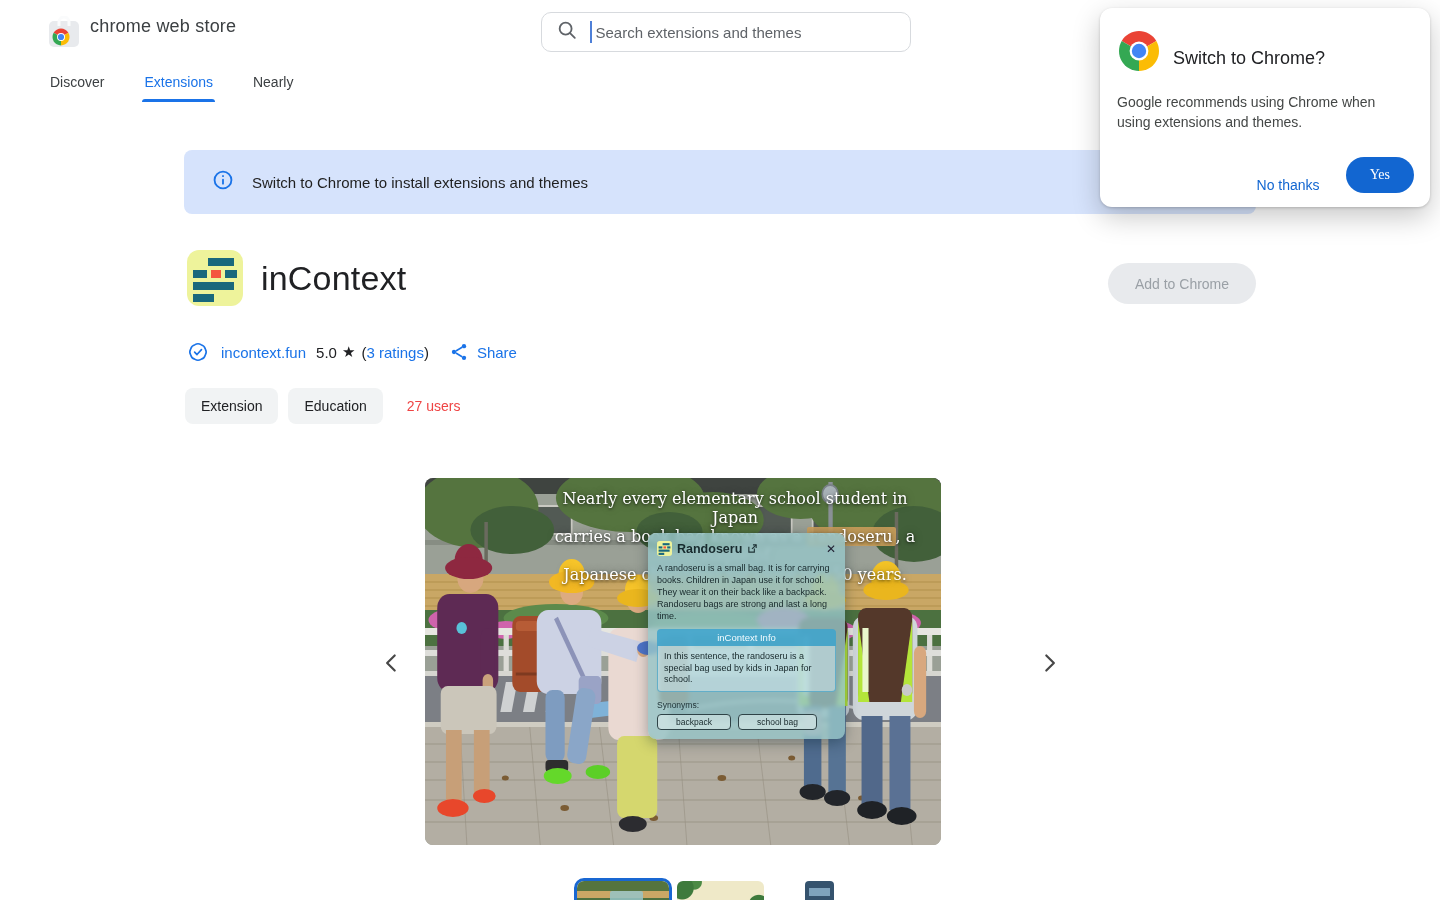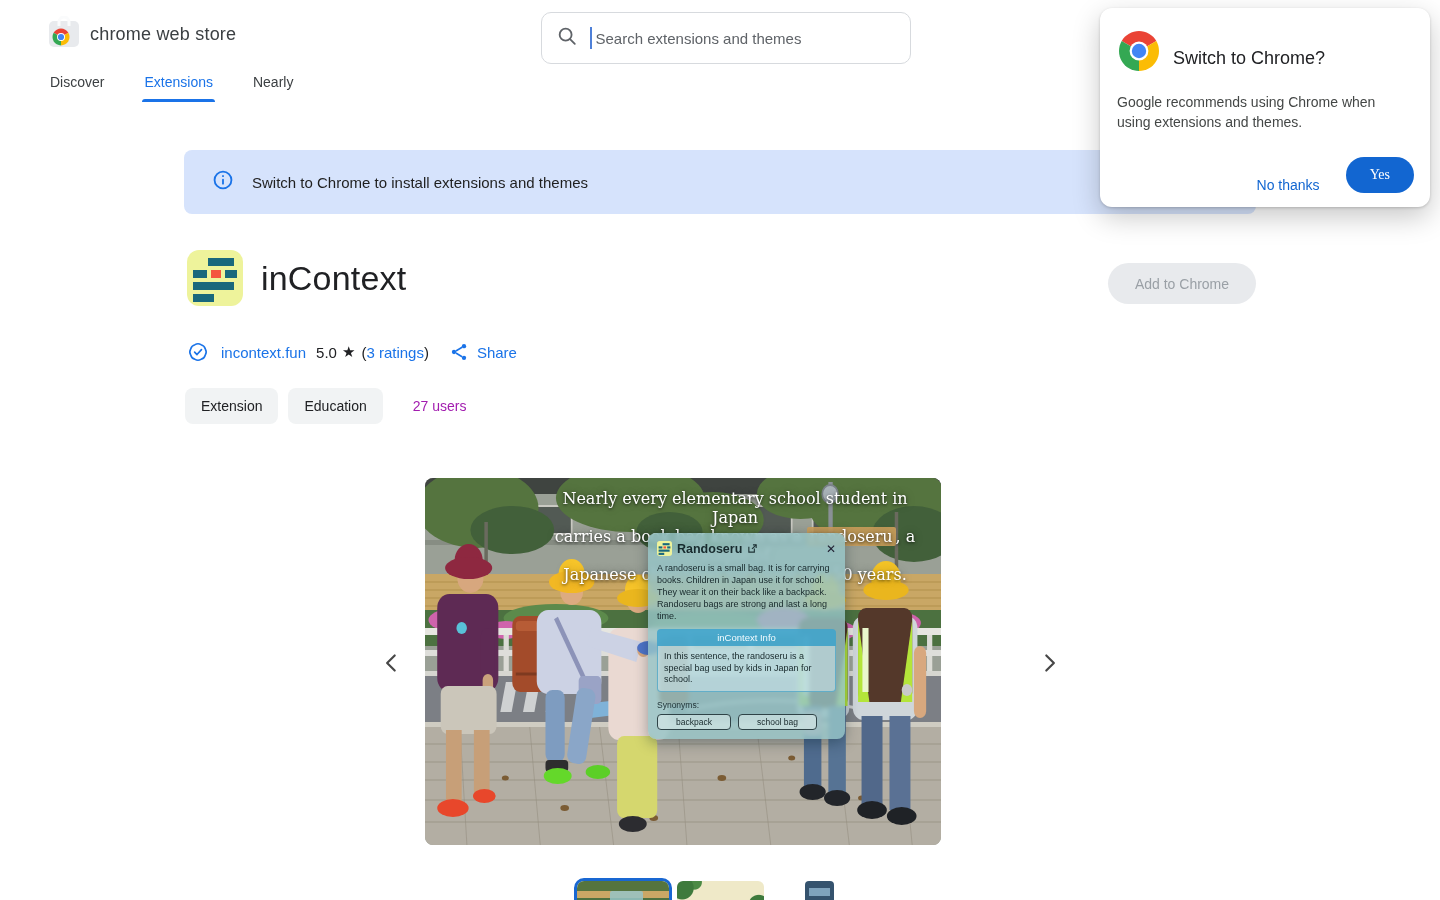--- a/index.html
+++ b/index.html
@@ -2,24 +2,24 @@
 <html><head>
 <meta charset="utf-8">
 <style>
   * { margin:0; padding:0; box-sizing:border-box; }
   html,body { background:#fff; }
   #app {
     position:relative; width:1440px; height:900px; overflow:hidden;
     font-family:"Liberation Sans", sans-serif; background:#fff; color:#202124;
   }
   
-  .logo-group { position:absolute; left:48px; top:16px; display:flex; align-items:center; gap:10px; cursor:pointer; }
+  .logo-group { position:absolute; left:48px; top:16px; display:flex; align-items:flex-start; gap:10px; cursor:pointer; }
   .logo-text { font-size:18px; color:#3c4043; letter-spacing:.2px; }
   .search-box {
-    position:absolute; left:541px; top:12px; width:370px; height:52px;
+    position:absolute; left:541px; top:12px; width:370px; height:40px;
     border:1px solid #d7dade; border-radius:10px; background:#fff;
     display:flex; align-items:center; padding:0 14px; gap:12px;
   }
   .search-box input {
     border:none; outline:none; flex:1; font-size:15px; color:#202124;
     font-family:"Liberation Sans", sans-serif; background:transparent;
   }
   .search-box input::placeholder { color:#5f6368; }
   .caret { width:1.5px; height:22px; background:#4e80d8; margin-right:-8px; }
   
@@ -66,21 +66,21 @@
   .rating-num { font-weight:500; color:#202124; margin-left:10px; }
   .star { color:#202124; font-size:15px; margin:0 6px 0 5px; }
   .paren { color:#202124; }
   .share-group { display:flex; align-items:center; gap:8px; margin-left:20px; cursor:pointer; }
   .share-label { color:#1a73e8; font-weight:500; }
   .chips-row { position:absolute; left:185px; top:388px; display:flex; align-items:center; gap:10px; }
   .chip {
     height:36px; padding:4px 16px; background:#f1f3f4; border-radius:8px;
     display:flex; align-items:center; font-size:14px; color:#202124; cursor:pointer;
   }
-  .users { font-size:14px; color:#a21caf; margin-left:20px; }
+  .users { font-size:14px; color:#ef4444; margin-left:14px; }
   
   .car-arrow {
     position:absolute; top:643px; width:40px; height:40px; border:none; background:transparent;
     display:flex; align-items:center; justify-content:center; cursor:pointer; border-radius:50%;
   }
   .car-arrow.prev { left:372px; }
   .car-arrow.next { left:1029px; }
   .shot {
     position:absolute; left:425px; top:478px; width:516px; height:367px;
     border-radius:8px; overflow:hidden; box-shadow:inset 0 0 0 1px rgba(0,0,0,.08);

